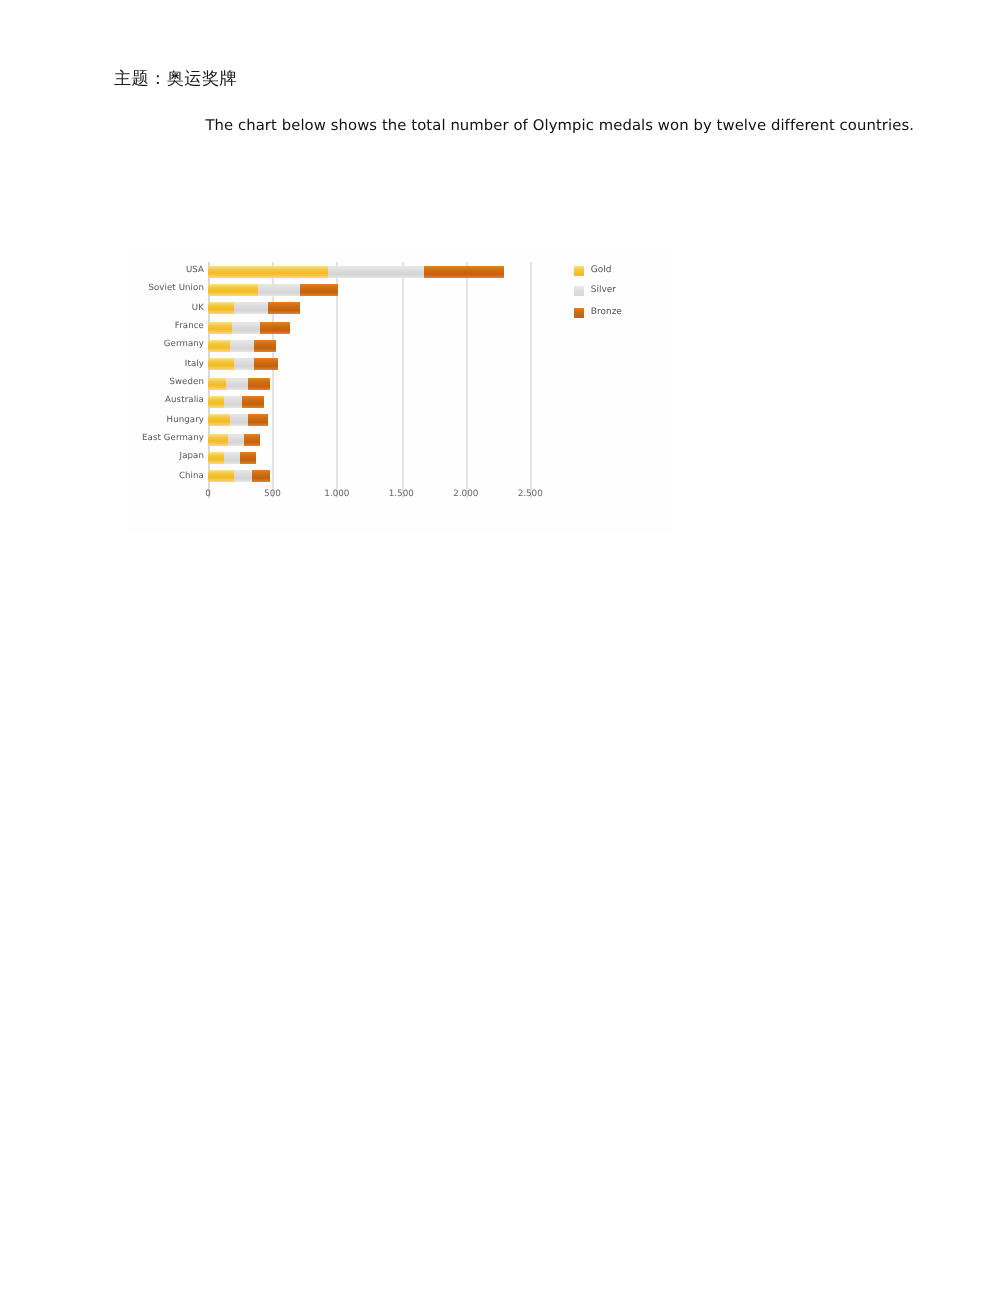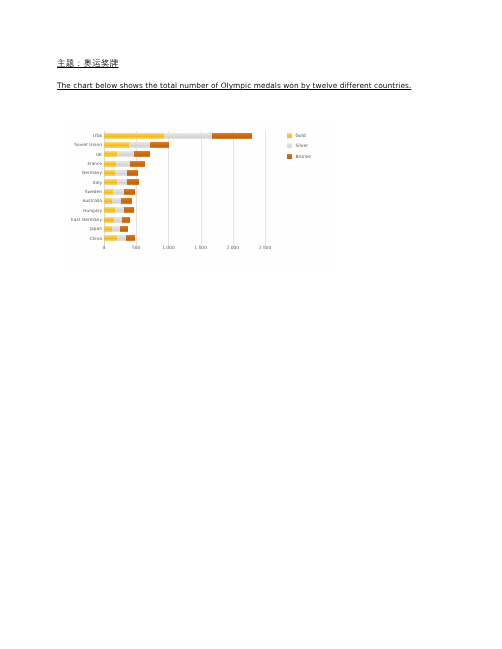--- a/index.html
+++ b/index.html
@@ -18,41 +18,41 @@
     position: relative;
     width: 502px;
     height: 649px;
     background: #ffffff;
   }
 
   
   .prose {
     position: absolute;
     left: 57px;
-    top: 59px;
+    top: 36px;
     width: 400px;
-    text-decoration: underline;
   }
   .meta-line {
     font-family: "DejaVu Sans", sans-serif;
     font-size: 8.6px;
     color: #1a1a1a;
     line-height: 1.1;
     margin-bottom: 14px;
     letter-spacing: 0.2px;
     white-space: nowrap;
   }
   .intro-line {
     font-family: "DejaVu Sans", sans-serif;
     font-size: 7.4px;
     color: #111111;
     line-height: 1.2;
     margin-top: 8px;
     white-space: nowrap;
     letter-spacing: 0.05px;
+    text-align: right;
   }
 
   
   .chart-card {
     position: absolute;
     left: 63px;
     top: 125px;
     width: 274px;
     height: 141px;
     background: #fefefe;

